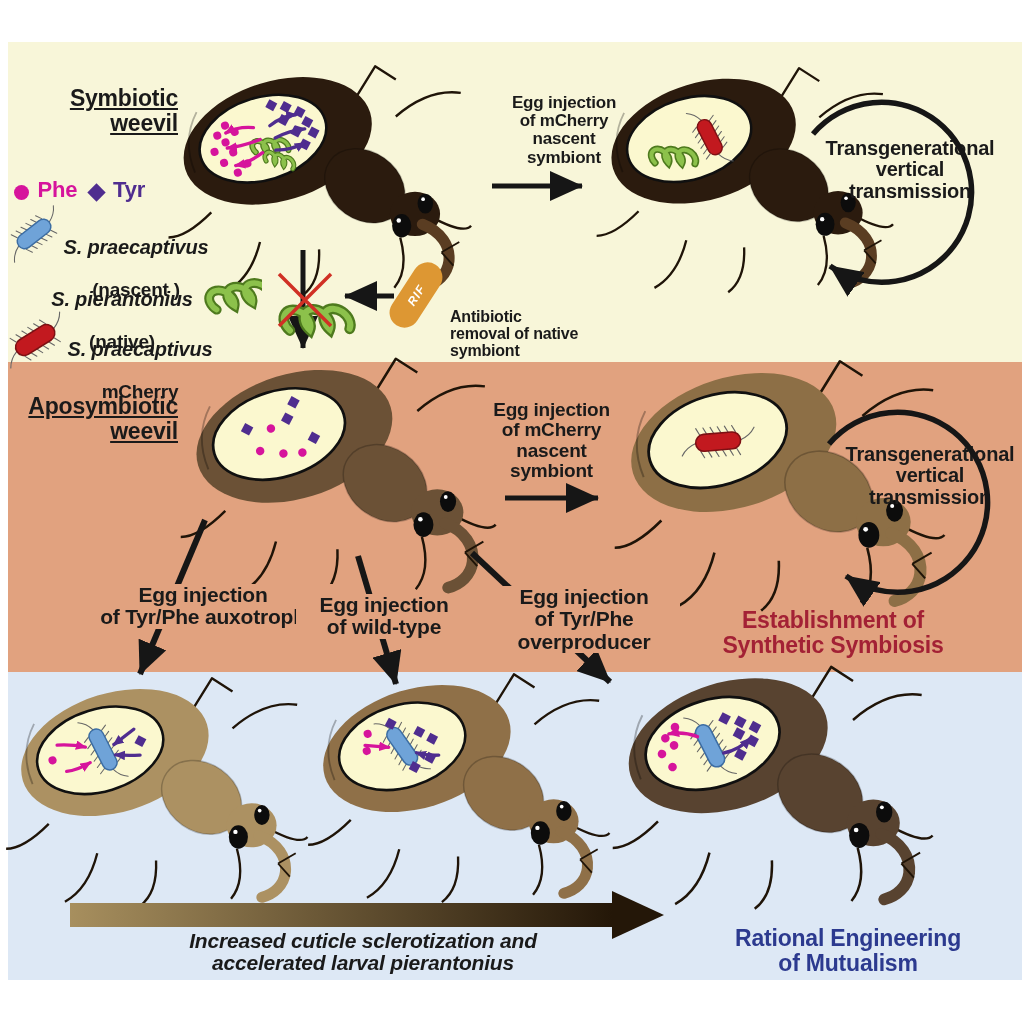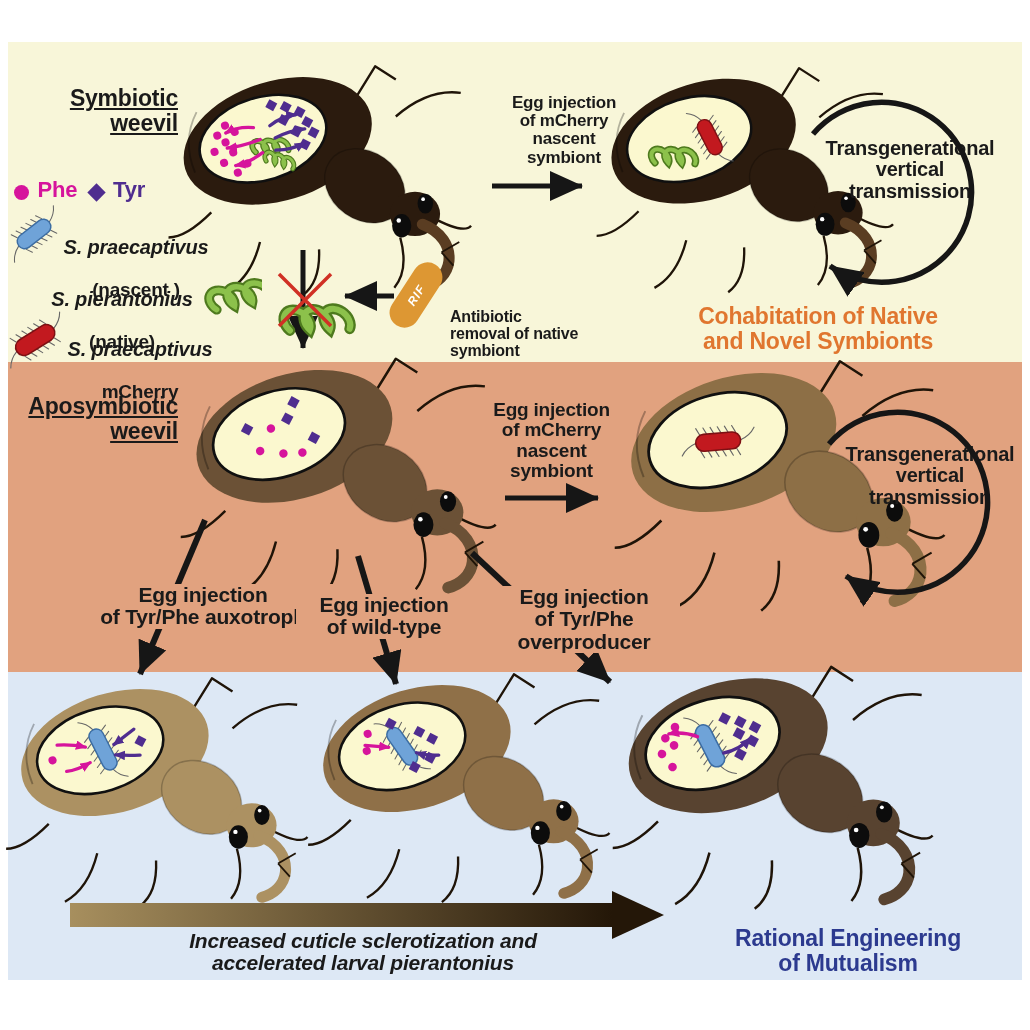--- a/index.html
+++ b/index.html
@@ -550,35 +550,35 @@
 symbiont</div>
 
   <div class="lbl left" style="left:442px;top:226px;width:240px;font-size:16px;margin-top:40px;">Antibiotic
 removal of native
 symbiont</div>
 
   <div class="lbl" style="left:790px;top:96px;width:224px;font-size:20px;">Transgenerational
 vertical
 transmission</div>
 
-  <div class="lbl" id="cohab" style="left: 600px; top: 262px; width: 420px; font-size: 23px; color: rgb(224, 118, 47);">Cohabitation of Native
-and Novel Symbionts</div>
 
   <div class="lbl right" style="left:6px;top:352px;width:164px;font-size:23px;">Aposymbiotic
 weevil</div>
 
   <div class="lbl" style="left:456px;top:358px;width:175px;font-size:19px;">Egg injection
 of mCherry
 nascent
 symbiont</div>
 
   <div class="lbl" style="left:820px;top:402px;width:204px;font-size:20px;">Transgenerational
 vertical
 transmission</div>
 
+  <div class="lbl" id="estab" style="left: 630px; top: 566px; width: 390px; font-size: 23px; color: rgb(163, 33, 53);">Establishment of
+Synthetic Symbiosis</div>
 
   <div class="lbl bg2" id="b1" style="left: 50px; top: 542px; width: 290px; font-size: 21px; background: rgb(225, 162, 127); z-index: 5;">Egg injection
 of Tyr/Phe auxotroph</div>
   <div class="lbl bg2" id="b2" style="left: 288px; top: 552px; width: 176px; font-size: 21px; background: rgb(225, 162, 127); z-index: 5;">Egg injection
 of wild-type</div>
   <div class="lbl bg2" id="b3" style="left: 480px; top: 544px; width: 192px; font-size: 21px; background: rgb(225, 162, 127); z-index: 5;">Egg injection
 of Tyr/Phe
 overproducer</div>
 
   <div class="lbl ital" style="left:110px;top:888px;width:490px;font-size:21px;">Increased cuticle sclerotization and

